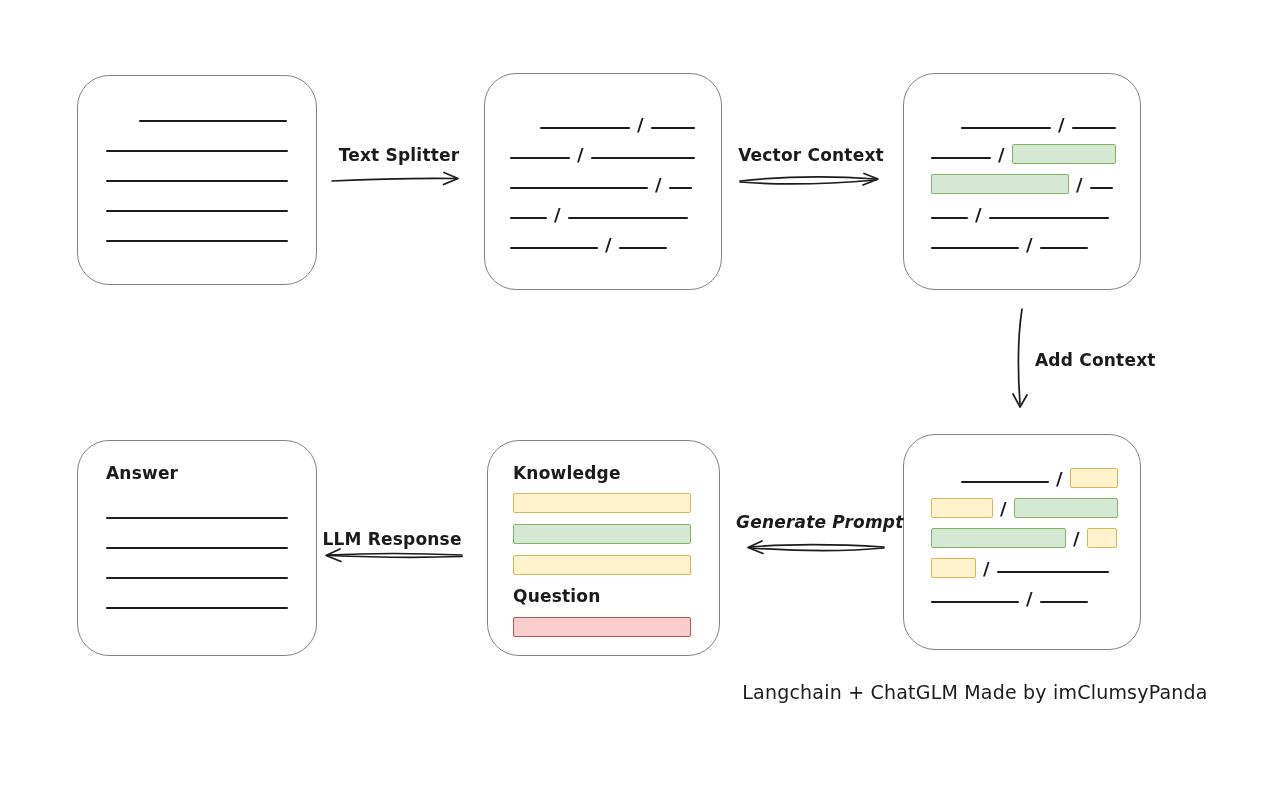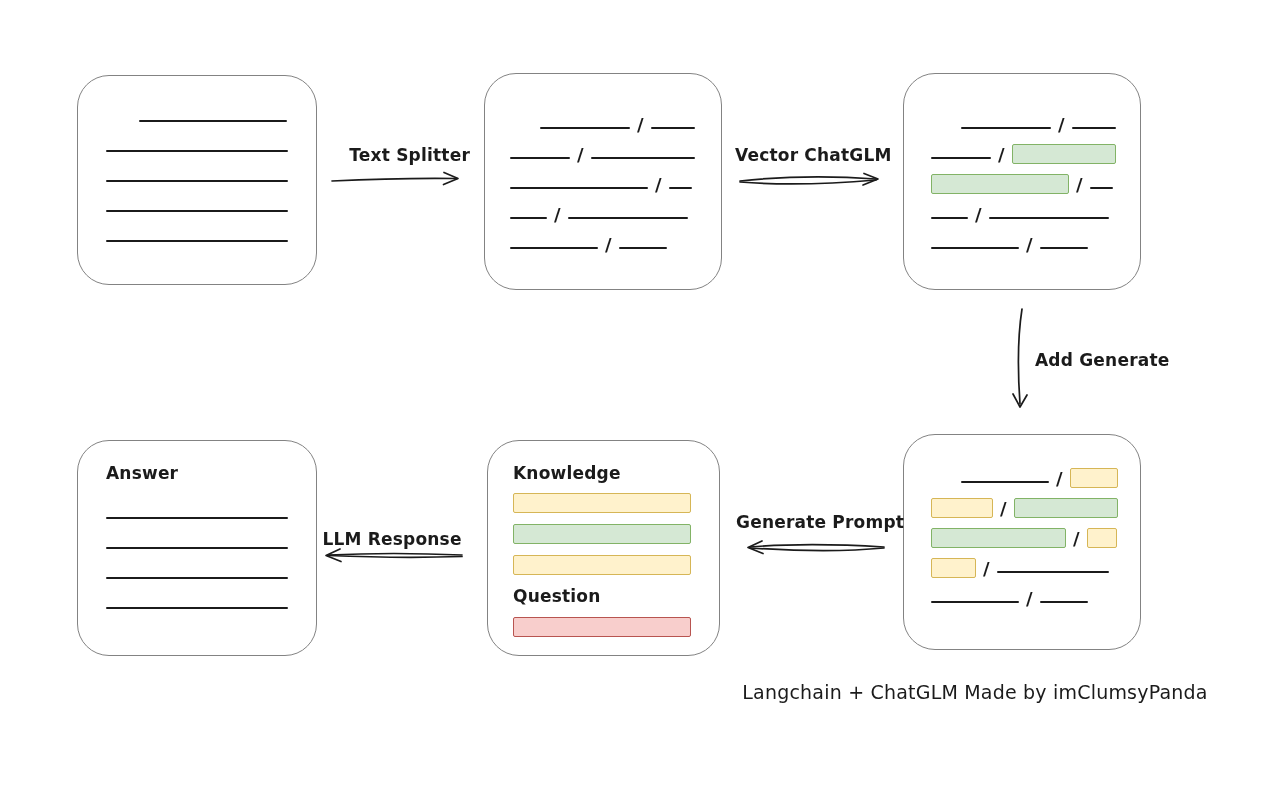--- a/index.html
+++ b/index.html
@@ -44,24 +44,24 @@
   .heading.q { margin-top:8px; }
   .bar { width:178px; height:20px; border-radius:2px; box-sizing:border-box; margin-bottom:11px; }
   .bar-yellow { background:var(--yellow-fill,#fff2cc); border:1.5px solid var(--yellow-border,#d6b656); }
   .bar-green  { background:var(--green-fill,#d5e8d4);  border:1.5px solid var(--green-border,#82b366); }
   .bar-red    { background:var(--red-fill,#f8cecc);    border:1.5px solid var(--red-border,#b85450); }
 
   .arrow-label {
     position:absolute; font-size:17px; line-height:20px; white-space:nowrap;
     font-weight:bold; letter-spacing:0.2px; text-align:center;
   }
-  #l-text-splitter   { left:328px; top:145px; width:142px;text-align:right; }
+  #l-text-splitter   { left:328px; top:145px; width:142px; }
   #l-vector-search   { left:735px; top:145px; width:152px; }
   #l-add-context     { left:1035px; top:350px; text-align:left; }
-  #l-generate-prompt { left:736px; top:512px; width:152px; }
+  #l-generate-prompt { left:736px; top:512px; width:152px;font-style:italic; }
   #l-llm-response    { left:317px; top:519px; width:150px;margin-top:10px; }
 
   .arrow { position:absolute; }
   .arrow path { stroke:var(--line,#1b1b1b); stroke-width:1.7; fill:none; stroke-linecap:round; stroke-linejoin:round; }
   #a-text-splitter   { left:328px; top:168px; }
   #a-vector-search   { left:736px; top:168px; }
   #a-add-context     { left:1008px; top:306px; }
   #a-generate-prompt { left:736px; top:536px; }
   #a-llm-response    { left:316px; top:544px; }
 
@@ -214,22 +214,22 @@
           <div class="bar bar-yellow"></div>
         </div>
       <div class="heading q">Question</div>
       <div class="bars q">
           <div class="bar bar-red"></div>
         </div>
     </div>
   </div>
 
   <div class="arrow-label" id="l-text-splitter">Text Splitter</div>
-  <div class="arrow-label" id="l-vector-search">Vector ChatGLM</div>
-  <div class="arrow-label" id="l-add-context">Add Generate</div>
+  <div class="arrow-label" id="l-vector-search">Vector Context</div>
+  <div class="arrow-label" id="l-add-context">Add Context</div>
   <div class="arrow-label" id="l-generate-prompt">Generate Prompt</div>
   <div class="arrow-label" id="l-llm-response">LLM Response</div>
 
   <svg class="arrow" id="a-text-splitter" width="142" height="26">
     <path d="M4,13 C45,11 90,10 129,10.5"></path>
     <path d="M116,4.5 L130,10.5 L115.5,16.5"></path>
   </svg>
 
   <svg class="arrow" id="a-vector-search" width="152" height="26">
     <path d="M4,13 C50,8 100,8 140,11"></path>

